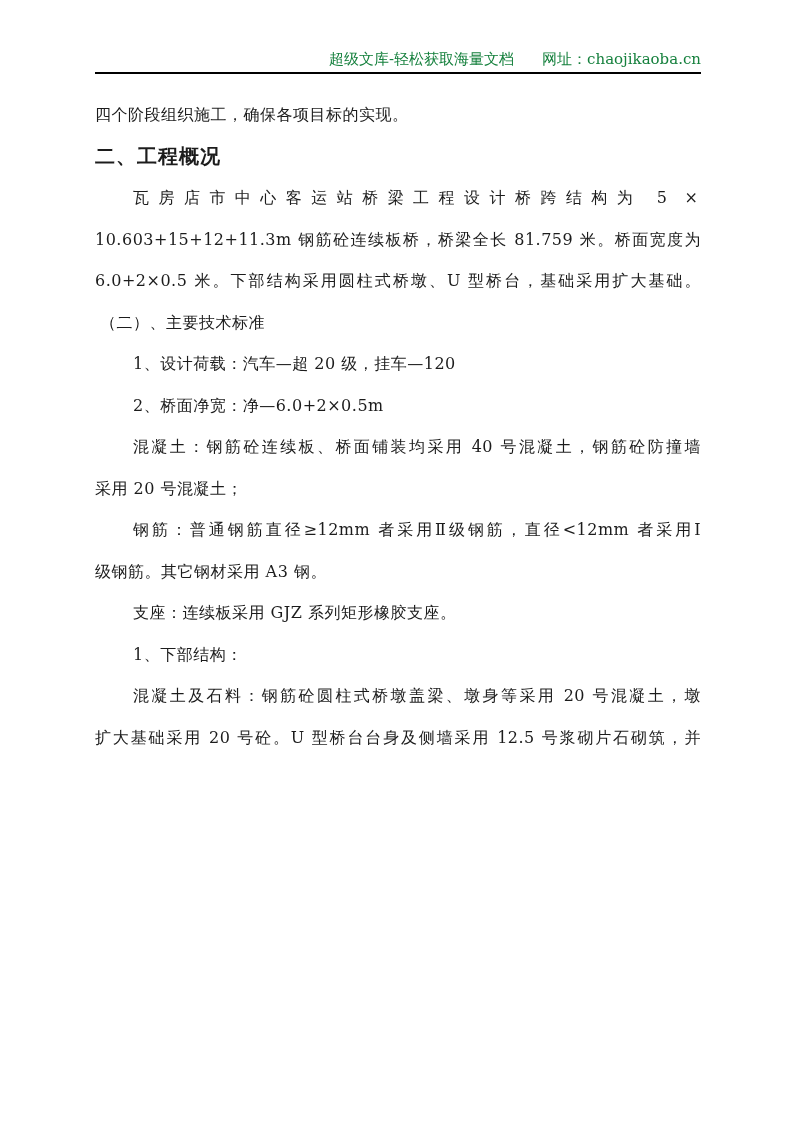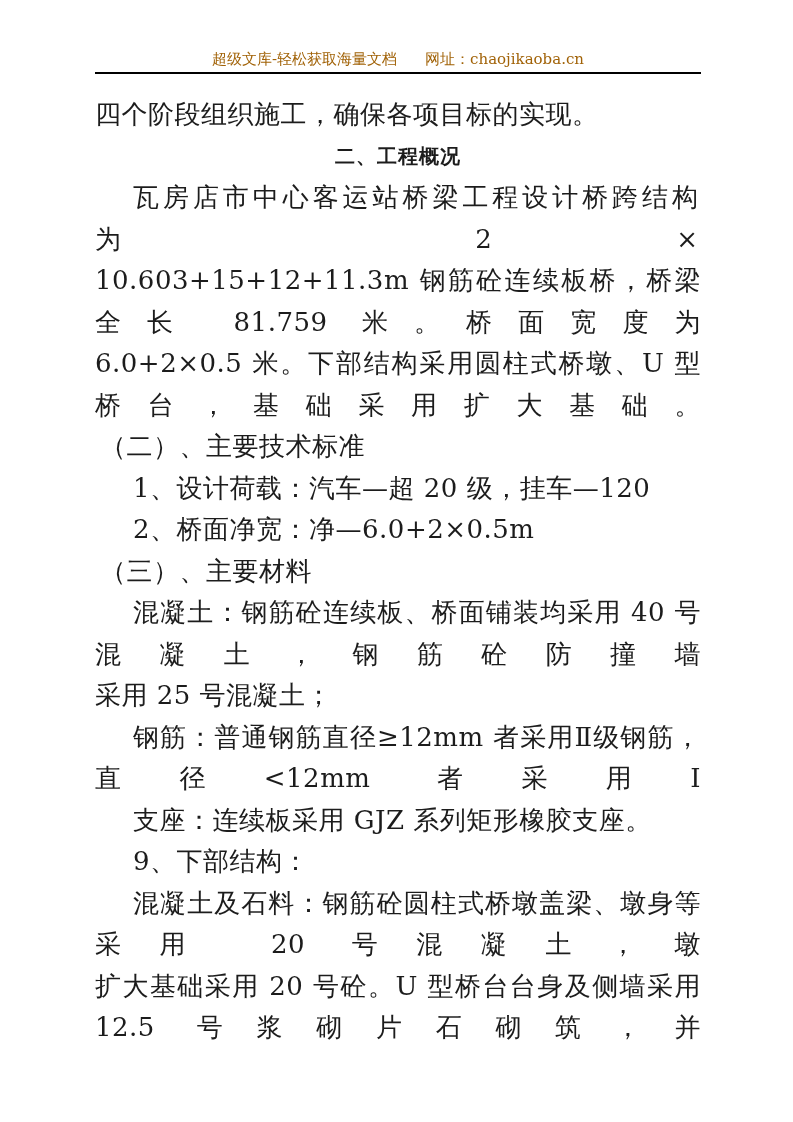--- a/index.html
+++ b/index.html
@@ -10,43 +10,43 @@
     position: relative;
     font-family: "DejaVu Serif", "Liberation Serif", serif;
     color: #1c1c1c;
     overflow: hidden;
   }
   .page-header {
     position: absolute;
     top: 48px;
     left: 95px;
     width: 606px;
-    text-align: center;
+    text-align: right;
     font-size: 15px;
     line-height: 22px;
-    color: #a16207;
+    color: #15803d;
     white-space: nowrap;
   }
   .page-header .brand { margin-right: 28px; }
   .header-rule {
     position: absolute;
     top: 72px;
     left: 95px;
     width: 606px;
     height: 2px;
     background: #000000;
   }
   .doc-body {
     position: absolute;
     top: 94px;
     left: 95px;
     width: 606px;
   }
   .l {
-    font-size: 26px;
+    font-size: 16px;
     line-height: 41.5px;
     white-space: nowrap;
     letter-spacing: 0.5px;
   }
   .stretch {
     white-space: normal;
     text-align: justify;
     text-align-last: justify;
     text-justify: inter-character;
     letter-spacing: 0.5px;
@@ -55,46 +55,45 @@
     white-space: normal;
     text-align: justify;
     text-align-last: justify;
     text-justify: inter-character;
     letter-spacing: 3px;
   }
   .bold {
     font-weight: bold;
     font-size: 20px;
     letter-spacing: 1px;
-    text-align: center;
   }
   .ind-a { padding-left: 5px; }
   .ind-b { padding-left: 38px; }
   .stretch.ind-b, .stretch-wide.ind-b { text-indent: 38px; padding-left: 0; }
 </style>
 </head>
 <body>
 
 <div class="page-header">
   <span class="brand">超级文库-轻松获取海量文档</span><span>网址：chaojikaoba.cn</span>
 </div>
 
 <div class="header-rule"></div>
 
 <div class="doc-body">
   <div class="l">四个阶段组织施工，确保各项目标的实现。</div>
   <div class="l bold">二、工程概况</div>
-  <div class="l stretch-wide ind-b">瓦房店市中心客运站桥梁工程设计桥跨结构为 2 ×</div>
+  <div class="l stretch-wide ind-b">瓦房店市中心客运站桥梁工程设计桥跨结构为 5 ×</div>
   <div class="l stretch">10.603+15+12+11.3m 钢筋砼连续板桥，桥梁全长 81.759 米。桥面宽度为</div>
   <div class="l stretch">6.0+2×0.5 米。下部结构采用圆柱式桥墩、U 型桥台，基础采用扩大基础。</div>
   <div class="l ind-a">（二）、主要技术标准</div>
   <div class="l ind-b">1、设计荷载：汽车—超 20 级，挂车—120</div>
   <div class="l ind-b">2、桥面净宽：净—6.0+2×0.5m</div>
-  <div class="l ind-a">（三）、主要材料</div>
   <div class="l stretch ind-b">混凝土：钢筋砼连续板、桥面铺装均采用 40 号混凝土，钢筋砼防撞墙</div>
-  <div class="l">采用 25 号混凝土；</div>
+  <div class="l">采用 20 号混凝土；</div>
   <div class="l stretch ind-b">钢筋：普通钢筋直径≥12mm 者采用Ⅱ级钢筋，直径&lt;12mm 者采用Ⅰ</div>
+  <div class="l">级钢筋。其它钢材采用 A3 钢。</div>
   <div class="l ind-b">支座：连续板采用 GJZ 系列矩形橡胶支座。</div>
-  <div class="l ind-b">9、下部结构：</div>
+  <div class="l ind-b">1、下部结构：</div>
   <div class="l stretch ind-b">混凝土及石料：钢筋砼圆柱式桥墩盖梁、墩身等采用 20 号混凝土，墩</div>
   <div class="l stretch">扩大基础采用 20 号砼。U 型桥台台身及侧墙采用 12.5 号浆砌片石砌筑，并</div>
 
 </div>
 
 </body></html>

